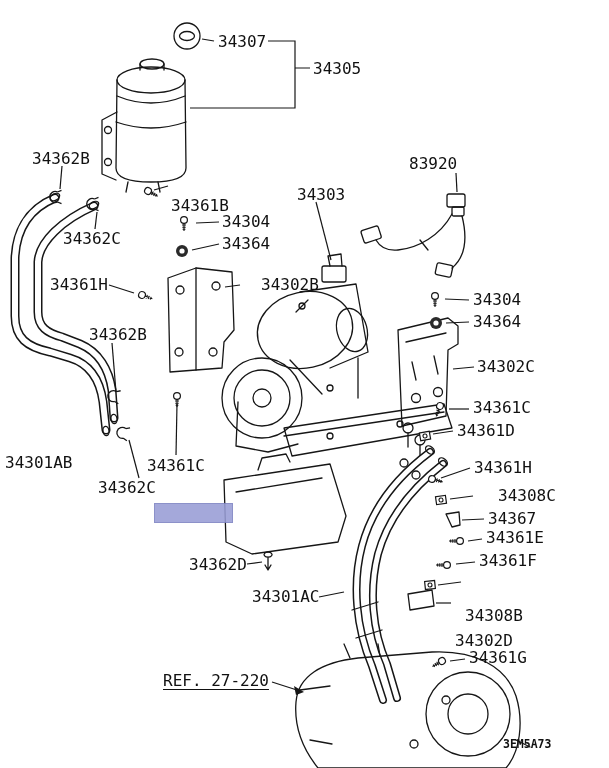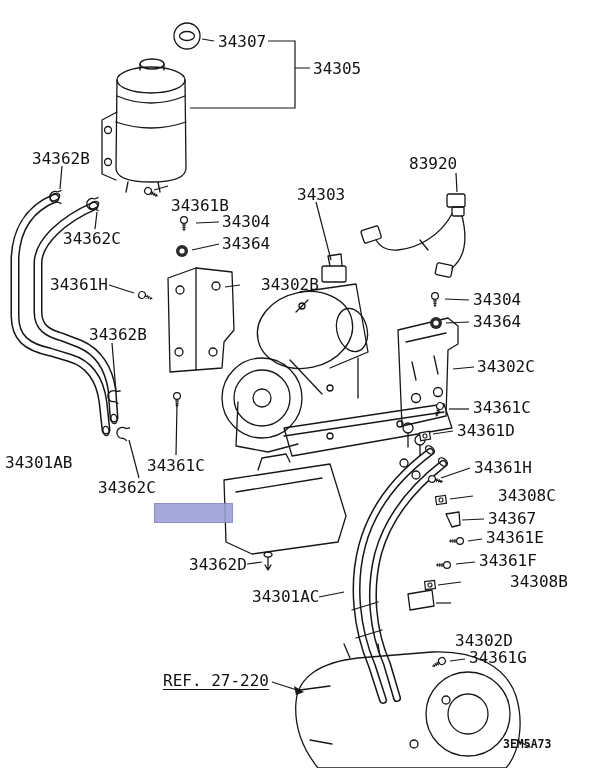--- a/index.html
+++ b/index.html
@@ -241,21 +241,21 @@
       <div class="part-label" style="left: 457px; top: 422px;">34361D</div>
       <div class="part-label" style="left: 5px; top: 454px;">34301AB</div>
       <div class="part-label" style="left: 147px; top: 457px;">34361C</div>
       <div class="part-label" style="left: 98px; top: 479px;">34362C</div>
       <div class="part-label" style="left: 474px; top: 459px;">34361H</div>
       <div class="part-label" style="left: 498px; top: 487px;">34308C</div>
       <div class="part-label" style="left: 488px; top: 510px;">34367</div>
       <div class="part-label" style="left: 486px; top: 529px;">34361E</div>
       <div class="part-label" style="left: 479px; top: 552px;">34361F</div>
       <div class="part-label" style="left: 189px; top: 556px;">34362D</div>
-      <div class="part-label" style="left: 465px; top: 573px; margin-left: 45px;">34308B</div>
+      <div class="part-label" style="left: 465px; top: 607px;">34308B</div>
       <div class="part-label" style="left: 455px; top: 594px; margin-top: 38px;">34302D</div>
       <div class="part-label" style="left: 252px; top: 588px; text-align: right;">34301AC</div>
       <div class="part-label" style="left: 469px; top: 649px;">34361G</div>
     </div>
 
   <div class="ref-label" style="left:163px;top:672px">REF. 27-220</div>
 
   <div class="sheet-code" style="left:503px;top:737px">3EM5A73</div>
 
 </div>

